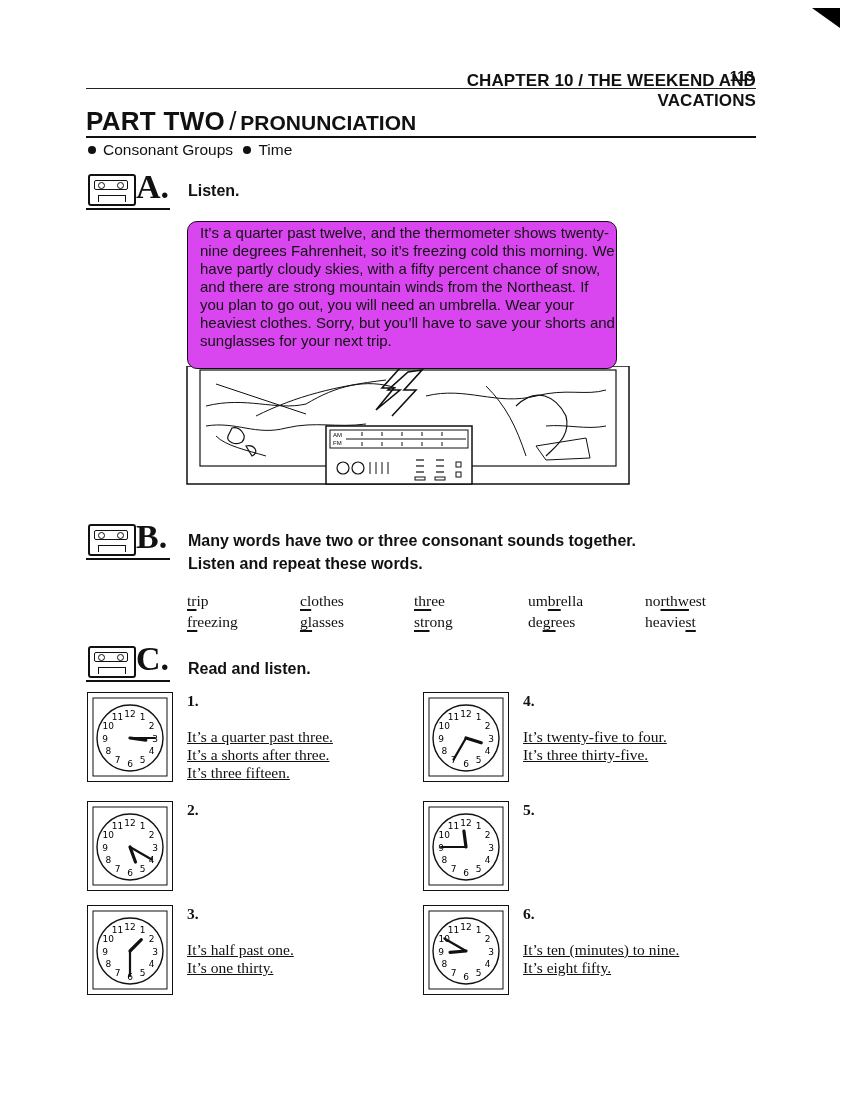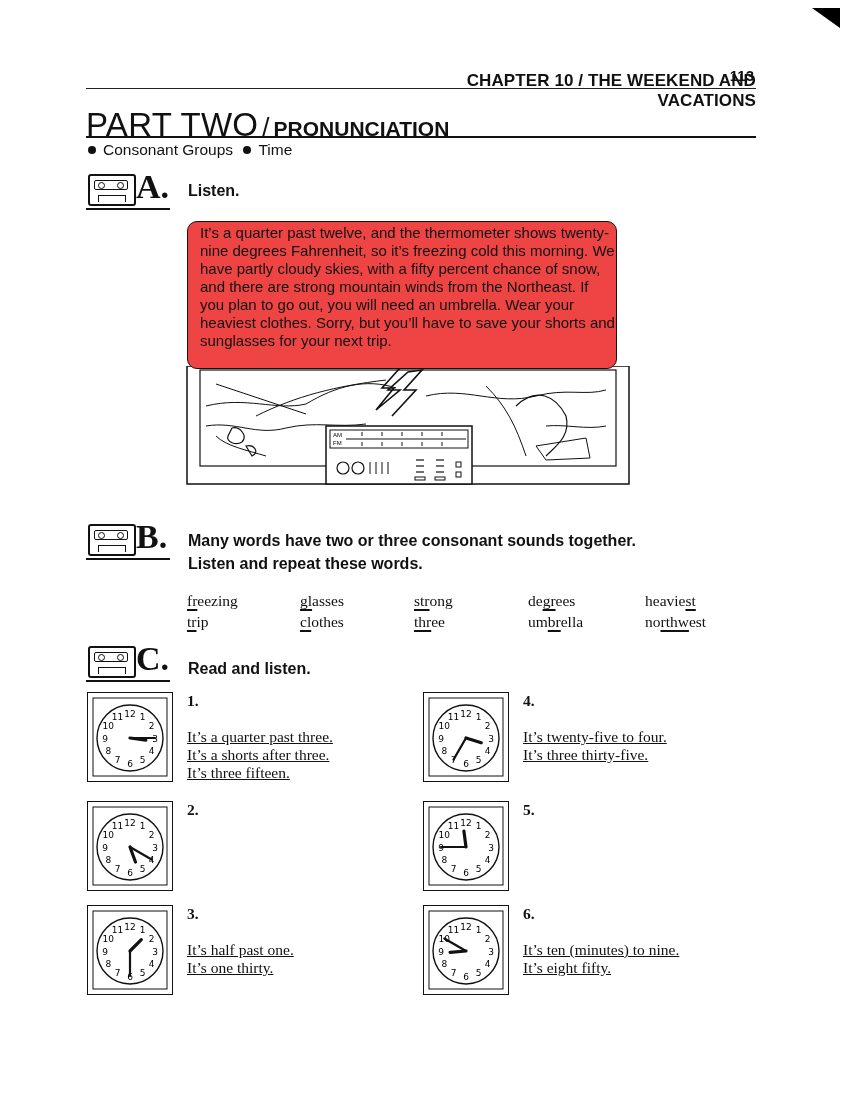--- a/index.html
+++ b/index.html
@@ -6,37 +6,37 @@
   body { width: 850px; height: 1100px; position: relative; overflow: hidden; color: #111; font-family: "Liberation Sans", sans-serif; }
   .abs { position: absolute; }
 
   .corner-tab { left: 812px; top: 8px; width: 0; height: 0; border-top: 20px solid #000; border-left: 28px solid transparent; }
 
   .running-head { left: 86px; top: 66px; width: 670px; border-bottom: 1.5px solid #222; height: 22px; }
   .running-head .chapter { position: absolute; left: 306px; top: 5px; font-weight: bold; font-size: 17px; letter-spacing: 0.1px; text-align: right; }
   .running-head .pageno { position: absolute; right: 2px; top: 1px; font-weight: bold; font-size: 15px; }
 
   .part-title { left: 86px; top: 106px; width: 670px; border-bottom: 2px solid #111; height: 30px; white-space: nowrap; }
-  .part-title .part { font-weight: normal; font-size: 33px; letter-spacing: 0.3px; margin-top: 36px; }
+  .part-title .part { font-weight: bold; font-size: 26px; letter-spacing: 0.3px; margin-top: 36px; }
   .part-title .slash { font-weight: normal; font-size: 26px; margin: 0 4px; }
   .part-title .sub { font-weight: bold; font-size: 21px; }
 
   .topics { left: 86px; top: 141px; font-size: 15.5px; }
   .topics .dot { display: inline-block; width: 8px; height: 8px; border-radius: 50%; background: #111; margin: 0 7px 2px 2px; vertical-align: middle; }
 
   .section-head { position: absolute; left: 86px; height: 40px; }
   .cassette { position: absolute; left: 2px; top: 2px; width: 44px; height: 28px; border: 2px solid #111; border-radius: 3px; background: #fff; }
   .cassette .window { position: absolute; left: 4px; top: 4px; width: 32px; height: 8px; border: 1.5px solid #111; border-radius: 2px; }
   .cassette .reel { position: absolute; top: 1px; width: 5px; height: 5px; border: 1px solid #111; border-radius: 50%; }
   .cassette .base { position: absolute; left: 8px; bottom: 2px; width: 26px; height: 6px; border: 1.5px solid #111; border-bottom: none; }
   .letter { position: absolute; left: 50px; top: -4px; font-family: "Liberation Serif", serif; font-weight: bold; font-size: 34px; }
   .head-underline { position: absolute; left: 0; top: 36px; width: 84px; height: 2px; background: #111; }
   .head-text { position: absolute; left: 102px; font-weight: bold; font-size: 16px; white-space: nowrap; line-height: 22px; }
 
-  .bubble { left: 187px; top: 221px; width: 430px; height: 148px; border: 1.5px solid #111; border-radius: 10px; padding: 2px 0 0 12px; box-sizing: border-box; font-size: 15px; line-height: 18px; background: #ef4444; z-index: 2; }
+  .bubble { left: 187px; top: 221px; width: 430px; height: 148px; border: 1.5px solid #111; border-radius: 10px; padding: 2px 0 0 12px; box-sizing: border-box; font-size: 15px; line-height: 18px; background: #d946ef; z-index: 2; }
   .illustration { left: 186px; top: 366px; width: 444px; height: 120px; z-index: 1; }
 
   .word-grid { left: 187px; top: 592px; width: 560px; font-family: "Liberation Serif", serif; font-size: 15.5px; }
   .word-row { position: relative; height: 21px; }
   .word { position: absolute; top: 0; white-space: nowrap; }
   .ul { text-decoration: underline; text-decoration-thickness: 1.5px; text-underline-offset: 3px; }
 
   .clock-item { position: absolute; width: 320px; height: 100px; }
   .clock-box { position: absolute; left: 0; top: 0; width: 86px; height: 90px; border: 1.5px solid #111; box-sizing: border-box; background: #fff; }
   .clock-box svg { position: absolute; left: 0; top: 0; }
@@ -147,32 +147,32 @@
     <div class="base"></div>
   </div>
   <span class="letter">B.</span>
   <div class="head-underline"></div>
   <span class="head-text" style="top:8px">Many words have two or three consonant sounds together.</span>
   <span class="head-text" style="top:31px">Listen and repeat these words.</span>
 </div>
 
 <div class="abs word-grid">
   <div class="word-row">
+    <span class="word" style="left:0"><span></span><span class="ul">tr</span><span>ip</span></span>
+    <span class="word" style="left:113px"><span></span><span class="ul">cl</span><span>othes</span></span>
+    <span class="word" style="left:227px"><span></span><span class="ul">thr</span><span>ee</span></span>
+    <span class="word" style="left:341px"><span>um</span><span class="ul">br</span><span>ella</span></span>
+    <span class="word" style="left:458px"><span>no</span><span class="ul">rthw</span><span>est</span></span>
+  </div>
+  <div class="word-row">
     <span class="word" style="left:0"><span></span><span class="ul">fr</span><span>eezing</span></span>
     <span class="word" style="left:113px"><span></span><span class="ul">gl</span><span>asses</span></span>
     <span class="word" style="left:227px"><span></span><span class="ul">str</span><span>ong</span></span>
     <span class="word" style="left:341px"><span>de</span><span class="ul">gr</span><span>ees</span></span>
     <span class="word" style="left:458px"><span>heavie</span><span class="ul">st</span><span></span></span>
-  </div>
-  <div class="word-row">
-    <span class="word" style="left:0"><span></span><span class="ul">tr</span><span>ip</span></span>
-    <span class="word" style="left:113px"><span></span><span class="ul">cl</span><span>othes</span></span>
-    <span class="word" style="left:227px"><span></span><span class="ul">thr</span><span>ee</span></span>
-    <span class="word" style="left:341px"><span>um</span><span class="ul">br</span><span>ella</span></span>
-    <span class="word" style="left:458px"><span>no</span><span class="ul">rthw</span><span>est</span></span>
   </div>
 </div>
 
 <div class="section-head" style="top:644px;width:300px;">
   <div class="cassette">
     <div class="window">
         <div class="reel" style="left:3px"></div>
         <div class="reel" style="right:3px"></div>
       </div>
     <div class="base"></div>

